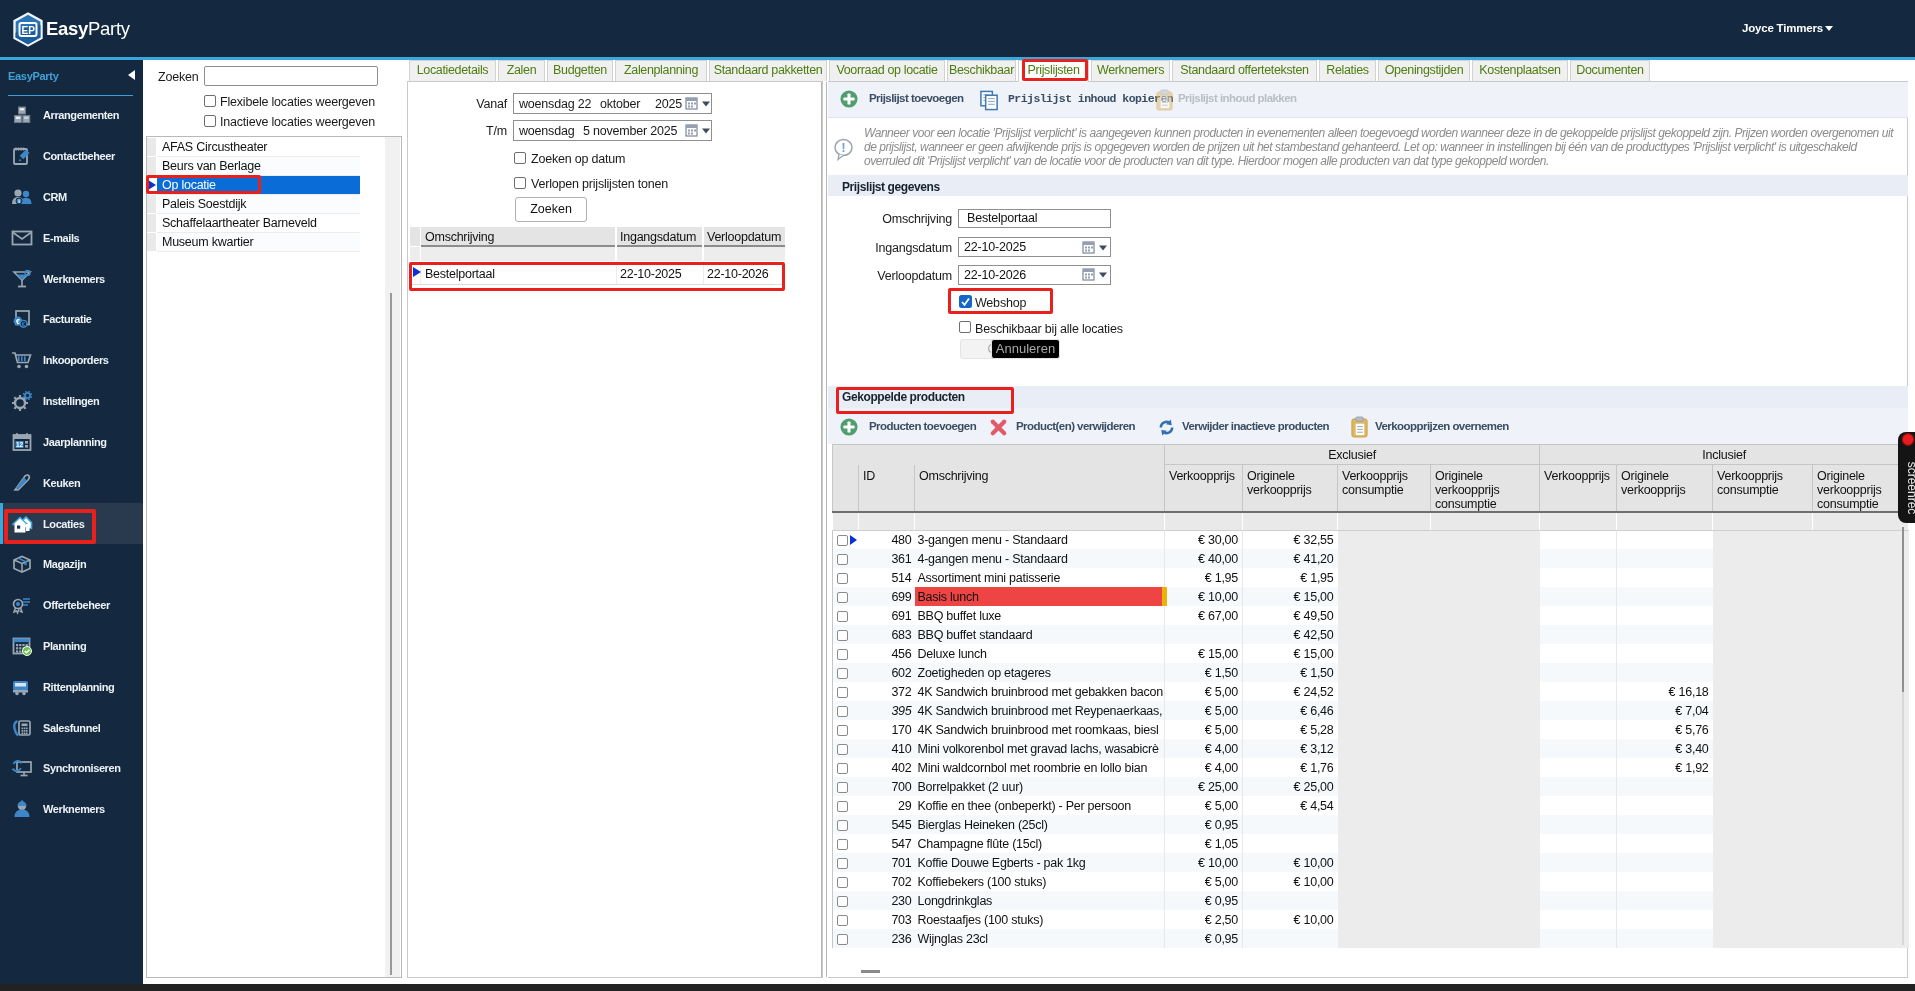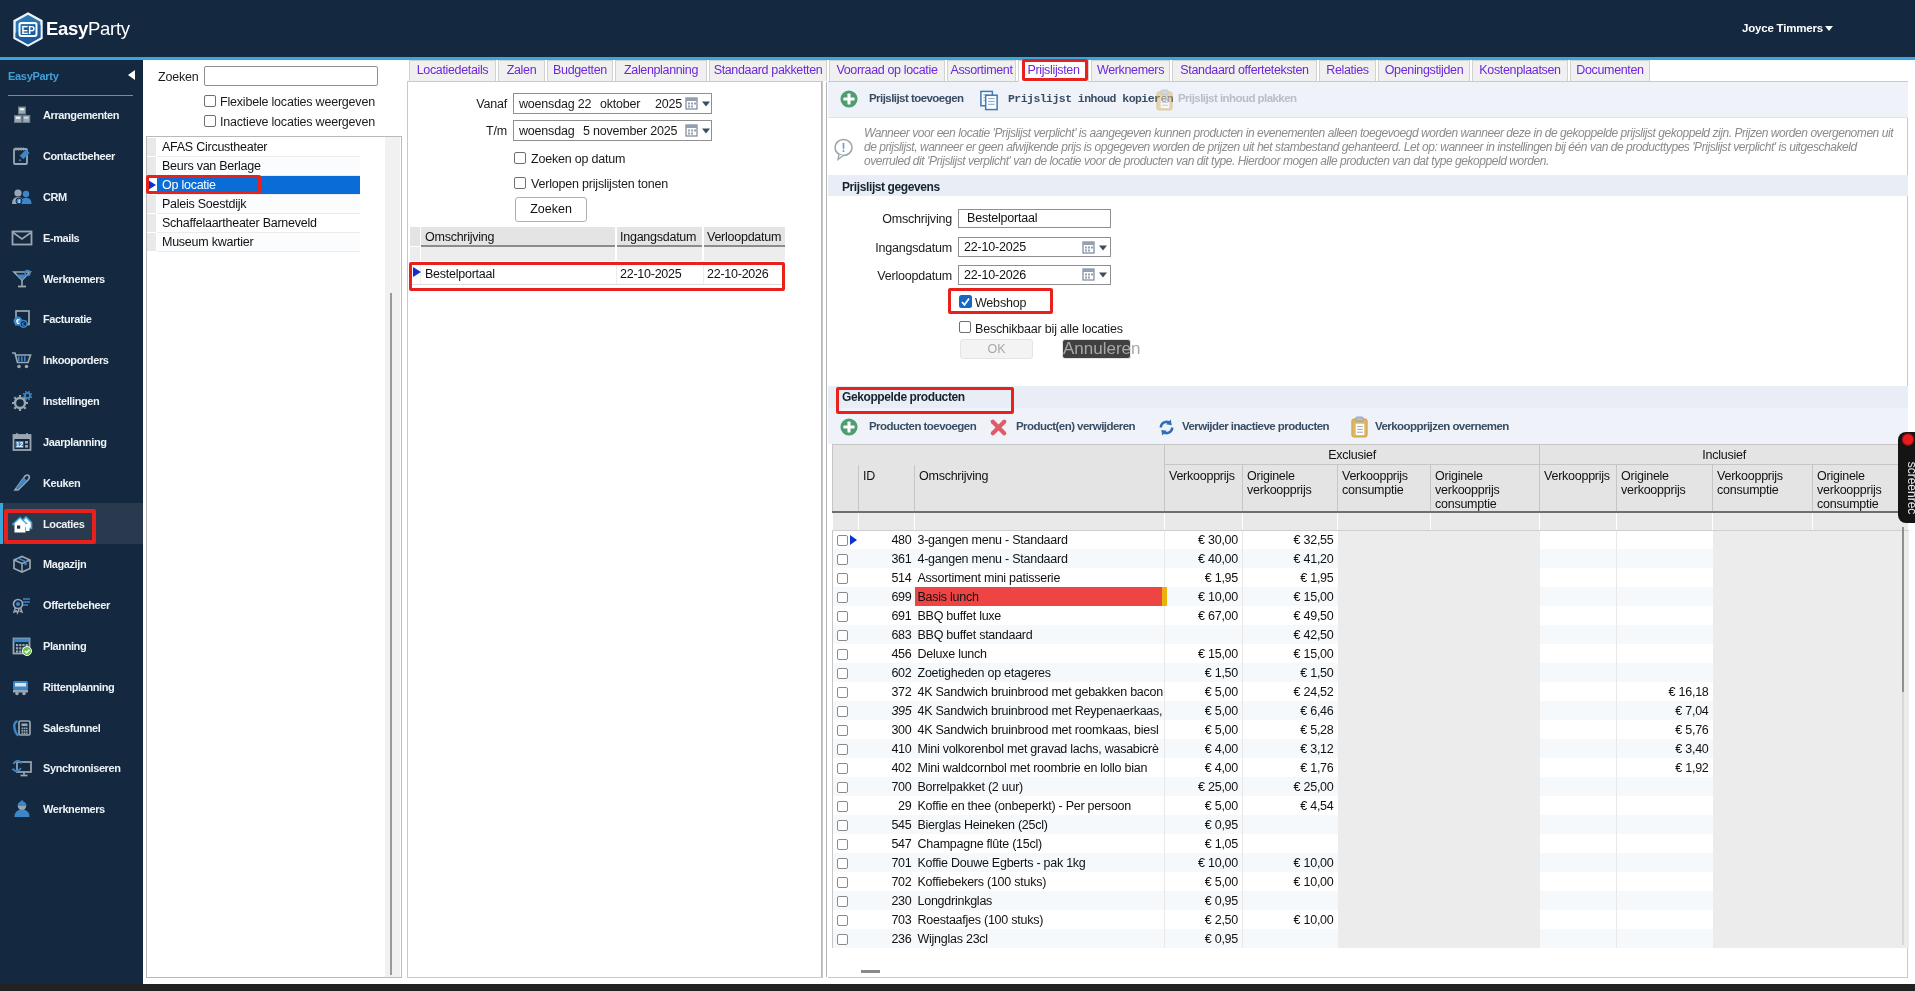--- a/index.html
+++ b/index.html
@@ -12,21 +12,21 @@
 .cb{position:absolute;width:12px;height:12px;border:1px solid #6e6e6e;border-radius:2px;background:#fff;}
 .inp{position:absolute;border:1px solid #8f8f8f;background:#fff;font-size:12.5px;color:#111;letter-spacing:-0.2px;}
 .band{position:absolute;left:828px;width:1080px;background:#e9edf5;}
 .bandtxt{font-size:12px;font-weight:bold;color:#16222e;position:absolute;left:842px;white-space:nowrap;letter-spacing:-0.4px;}
 .tlbl{position:absolute;font-size:11.5px;font-weight:bold;color:#3a4d63;letter-spacing:-0.55px;white-space:nowrap;}
 .dis{color:#b9bdc4;}
 .ital{font-style:italic;color:#8b8b8b;font-size:12px;letter-spacing:-0.45px;white-space:nowrap;}
 .mi{position:absolute;left:0;width:143px;display:flex;align-items:center;}
 .mi span{margin-left:9px;font-size:11px;font-weight:bold;color:#edf2f7;letter-spacing:-0.4px;white-space:nowrap;}
 .mi svg{margin-left:10px;flex:none;}
-.tab{position:absolute;top:60px;height:21px;background:#f0f0f0;border:1px solid #d2d2d2;border-bottom:none;font-size:12.5px;color:#6d28d9;text-align:center;line-height:19px;letter-spacing:-0.35px;white-space:nowrap;}
+.tab{position:absolute;top:60px;height:21px;background:#f0f0f0;border:1px solid #d2d2d2;border-bottom:none;font-size:12.5px;color:#4d7c0f;text-align:center;line-height:19px;letter-spacing:-0.35px;white-space:nowrap;}
 .row{position:absolute;font-size:12.5px;color:#111;white-space:nowrap;letter-spacing:-0.25px;}
 td{font-family:"Liberation Sans",sans-serif;letter-spacing:-0.25px;}
 </style></head>
 <body>
 <div id="app">
 
 <div class="abs navy" style="left:0;top:0;width:1915px;height:57px;"></div>
 <div class="abs" style="left:0;top:57px;width:1915px;height:3px;background:#39a7db;"></div>
 <svg class="abs" style="left:13px;top:12px;" width="30" height="35" viewBox="0 0 30 35">
   <polygon points="15,1.5 28.5,9 28.5,26 15,33.5 1.5,26 1.5,9" fill="#2a76b4" stroke="#eef3f8" stroke-width="2.4"></polygon>
@@ -296,21 +296,21 @@
     <div class="row" style="left:157px;top:233px;width:203px;height:19px;background:#fbfcfd;color:#111;line-height:19px;border-bottom:1px solid #ececec;"><span style="margin-left:5px;">Museum kwartier</span></div>
 <div class="abs" style="left:385px;top:137px;width:15px;height:840px;background:#f1f1f1;"></div>
     <div class="abs" style="left:390px;top:293px;width:2px;height:682px;background:#9a9a9a;"></div>
     <div class="redbox" style="left:146px;top:175px;width:115px;height:19px;"></div>
 <div class="tab" style="left:409px;width:87px;background:#f0f0f0;">Locatiedetails</div>
 <div class="tab" style="left:498px;width:47px;background:#f0f0f0;">Zalen</div>
 <div class="tab" style="left:547px;width:66px;background:#f0f0f0;">Budgetten</div>
 <div class="tab" style="left:615px;width:92px;background:#f0f0f0;">Zalenplanning</div>
 <div class="tab" style="left:709px;width:118px;background:#f0f0f0;">Standaard pakketten</div>
 <div class="tab" style="left:829px;width:116px;background:#f0f0f0;">Voorraad op locatie</div>
-<div class="tab" style="left:947px;width:69px;background:#f0f0f0;">Assortiment</div>
+<div class="tab" style="left:947px;width:69px;background:#f0f0f0;">Beschikbaar</div>
 <div class="tab" style="left:1018px;width:71px;height:22px;z-index:5;background:#fdfdfe;">Prijslijsten</div>
 <div class="tab" style="left:1091px;width:79px;background:#f0f0f0;">Werknemers</div>
 <div class="tab" style="left:1172px;width:145px;background:#f0f0f0;">Standaard offerteteksten</div>
 <div class="tab" style="left:1319px;width:57px;background:#f0f0f0;">Relaties</div>
 <div class="tab" style="left:1378px;width:92px;background:#f0f0f0;">Openingstijden</div>
 <div class="tab" style="left:1472px;width:96px;background:#f0f0f0;">Kostenplaatsen</div>
 <div class="tab" style="left:1570px;width:80px;background:#f0f0f0;">Documenten</div>
 <div class="redbox" style="left:1022px;top:59px;width:66px;height:22px;"></div>
 
 <div class="abs" style="left:407px;top:81px;width:416px;height:897px;background:#fff;border:1px solid #c9c9c9;"></div>
@@ -455,21 +455,21 @@
     </svg>
 <div class="abs" style="left:959px;top:295px;width:13px;height:13px;background:#1467c8;border-radius:2.5px;"></div>
 <svg class="abs" style="left:960px;top:297px;" width="11" height="10" viewBox="0 0 11 10">
       <path d="M2,5 l2.5,2.8 L9,1.5" fill="none" stroke="#fff" stroke-width="1.8"></path>
     </svg>
 <div class="lbl" style="left:975px;top:296px;">Webshop</div>
 <div class="redbox" style="left:948px;top:288px;width:105px;height:26px;border-width:3.5px;"></div>
 <div class="cb" style="left:959px;top:321px;"></div>
 <div class="lbl" style="left:975px;top:322px;">Beschikbaar bij alle locaties</div>
 <div class="abs" style="left:960px;top:339px;width:73px;height:20px;background:#f3f3f3;border:1px solid #e4e4e4;border-radius:3px;font-size:12.5px;color:#a8a8a8;text-align:center;line-height:18px;">OK</div>
-<div class="abs" style="left:1062px;top:339px;width:69px;height:20px;background:#404040;border:1px solid #e4e4e4;border-radius:3px;font-size:17px;color:#a8a8a8;text-align:center;line-height:18px;">Annuleren</div>
+<div class="abs" style="left:991px;top:339px;width:69px;height:20px;background:#000000;border:1px solid #e4e4e4;border-radius:3px;font-size:13px;color:#a8a8a8;text-align:center;line-height:18px;">Annuleren</div>
 
 <div class="band" style="top:386px;height:22px;"></div>
 <div class="bandtxt" style="top:390px;">Gekoppelde producten</div>
 <div class="redbox" style="left:836px;top:387px;width:178px;height:27px;border-width:3.5px;"></div>
 <div class="abs" style="left:828px;top:408px;width:1080px;height:36px;background:#eff2f8;"></div>
 <svg class="abs" style="left:840px;top:418px;" width="18" height="18" viewBox="0 0 20 20">
       <circle cx="10" cy="10" r="9.5" fill="#4e9e70"></circle>
       <rect x="8.3" y="3.8" width="3.4" height="12.4" rx="1" fill="#fff"></rect>
       <rect x="3.8" y="8.3" width="12.4" height="3.4" rx="1" fill="#fff"></rect>
     </svg>
@@ -670,21 +670,21 @@
           <td style="background:#f6f9fc;text-align:right;padding-right:4px;">€ 6,46</td>
           <td style="background:#ececec;text-align:right;padding-right:4px;"></td>
           <td style="background:#ececec;text-align:right;padding-right:4px;"></td>
           <td style="background:#f6f9fc;text-align:right;padding-right:4px;border-right:1px solid #e8e8e8;"></td>
           <td style="background:#f6f9fc;text-align:right;padding-right:4px;">€ 7,04</td>
           <td style="background:#ececec;text-align:right;padding-right:4px;"></td>
           <td style="background:#ececec;text-align:right;padding-right:4px;"></td>
         </tr>
         <tr style="height:19px;">
           <td style="background:#fff;white-space:nowrap;border-left:1px solid #c6c6c6;"><span style="display:inline-block;width:11px;height:11px;border:1px solid #8a8a8a;border-radius:2px;background:#fff;vertical-align:middle;margin-left:4px;"></span></td>
-          <td style="background:#fff;text-align:right;padding-right:3px;">300</td>
+          <td style="background:#fff;text-align:right;padding-right:3px;">170</td>
           <td style="background:#fff;padding-left:3px;white-space:nowrap;overflow:hidden;border-right:1px solid #e8e8e8;">4K Sandwich bruinbrood met roomkaas, biesl</td>
           <td style="background:#fff;text-align:right;padding-right:4px;border-right:1px solid #e8e8e8;">€ 5,00</td>
           <td style="background:#fff;text-align:right;padding-right:4px;">€ 5,28</td>
           <td style="background:#ececec;text-align:right;padding-right:4px;"></td>
           <td style="background:#ececec;text-align:right;padding-right:4px;"></td>
           <td style="background:#fff;text-align:right;padding-right:4px;border-right:1px solid #e8e8e8;"></td>
           <td style="background:#fff;text-align:right;padding-right:4px;">€ 5,76</td>
           <td style="background:#ececec;text-align:right;padding-right:4px;"></td>
           <td style="background:#ececec;text-align:right;padding-right:4px;"></td>
         </tr>

